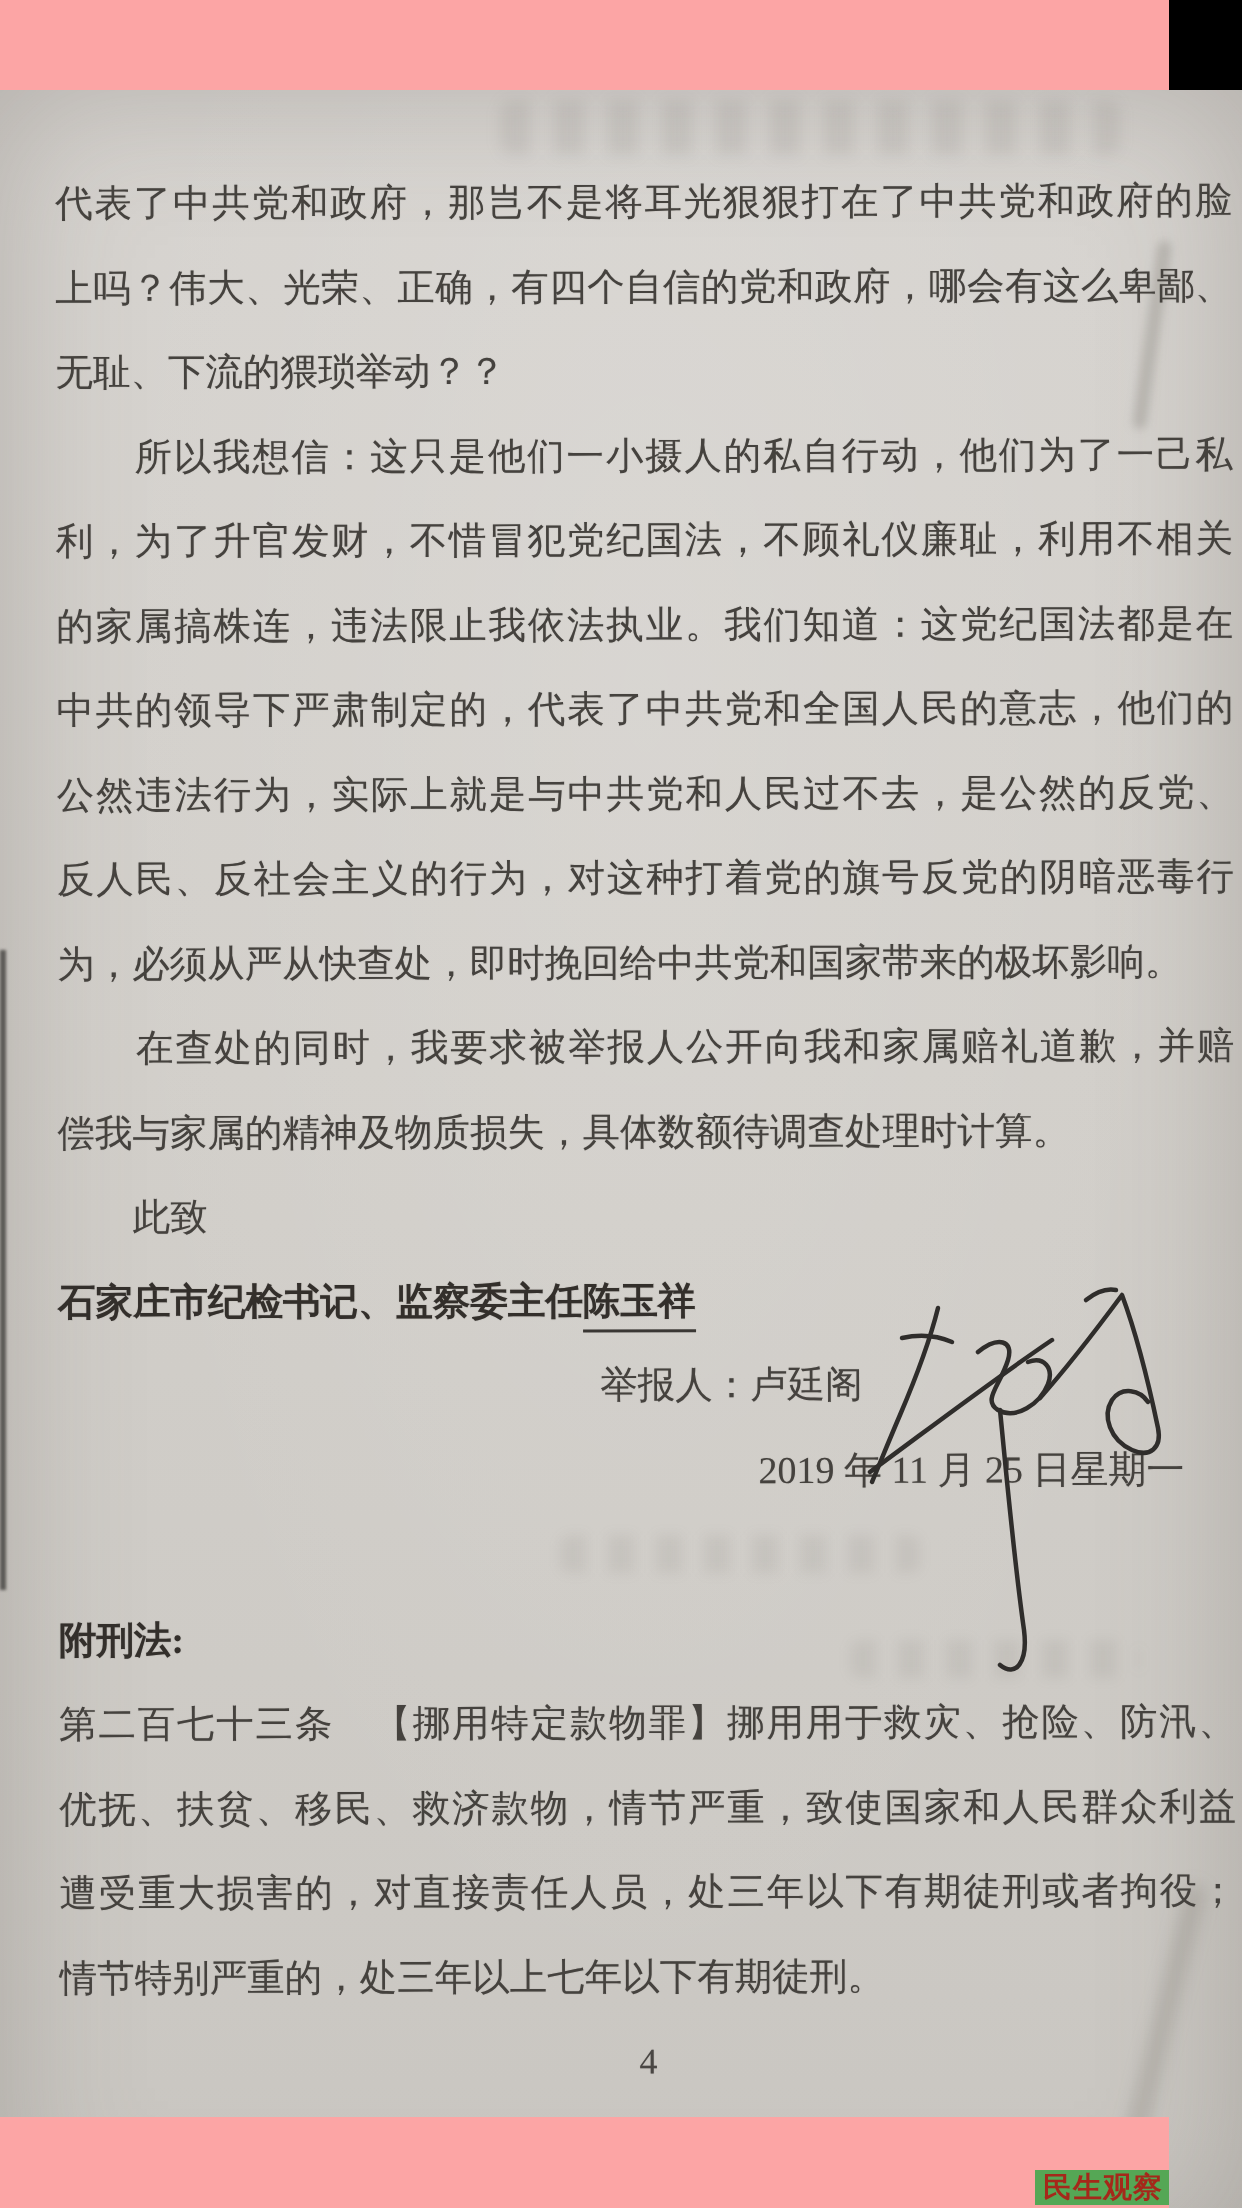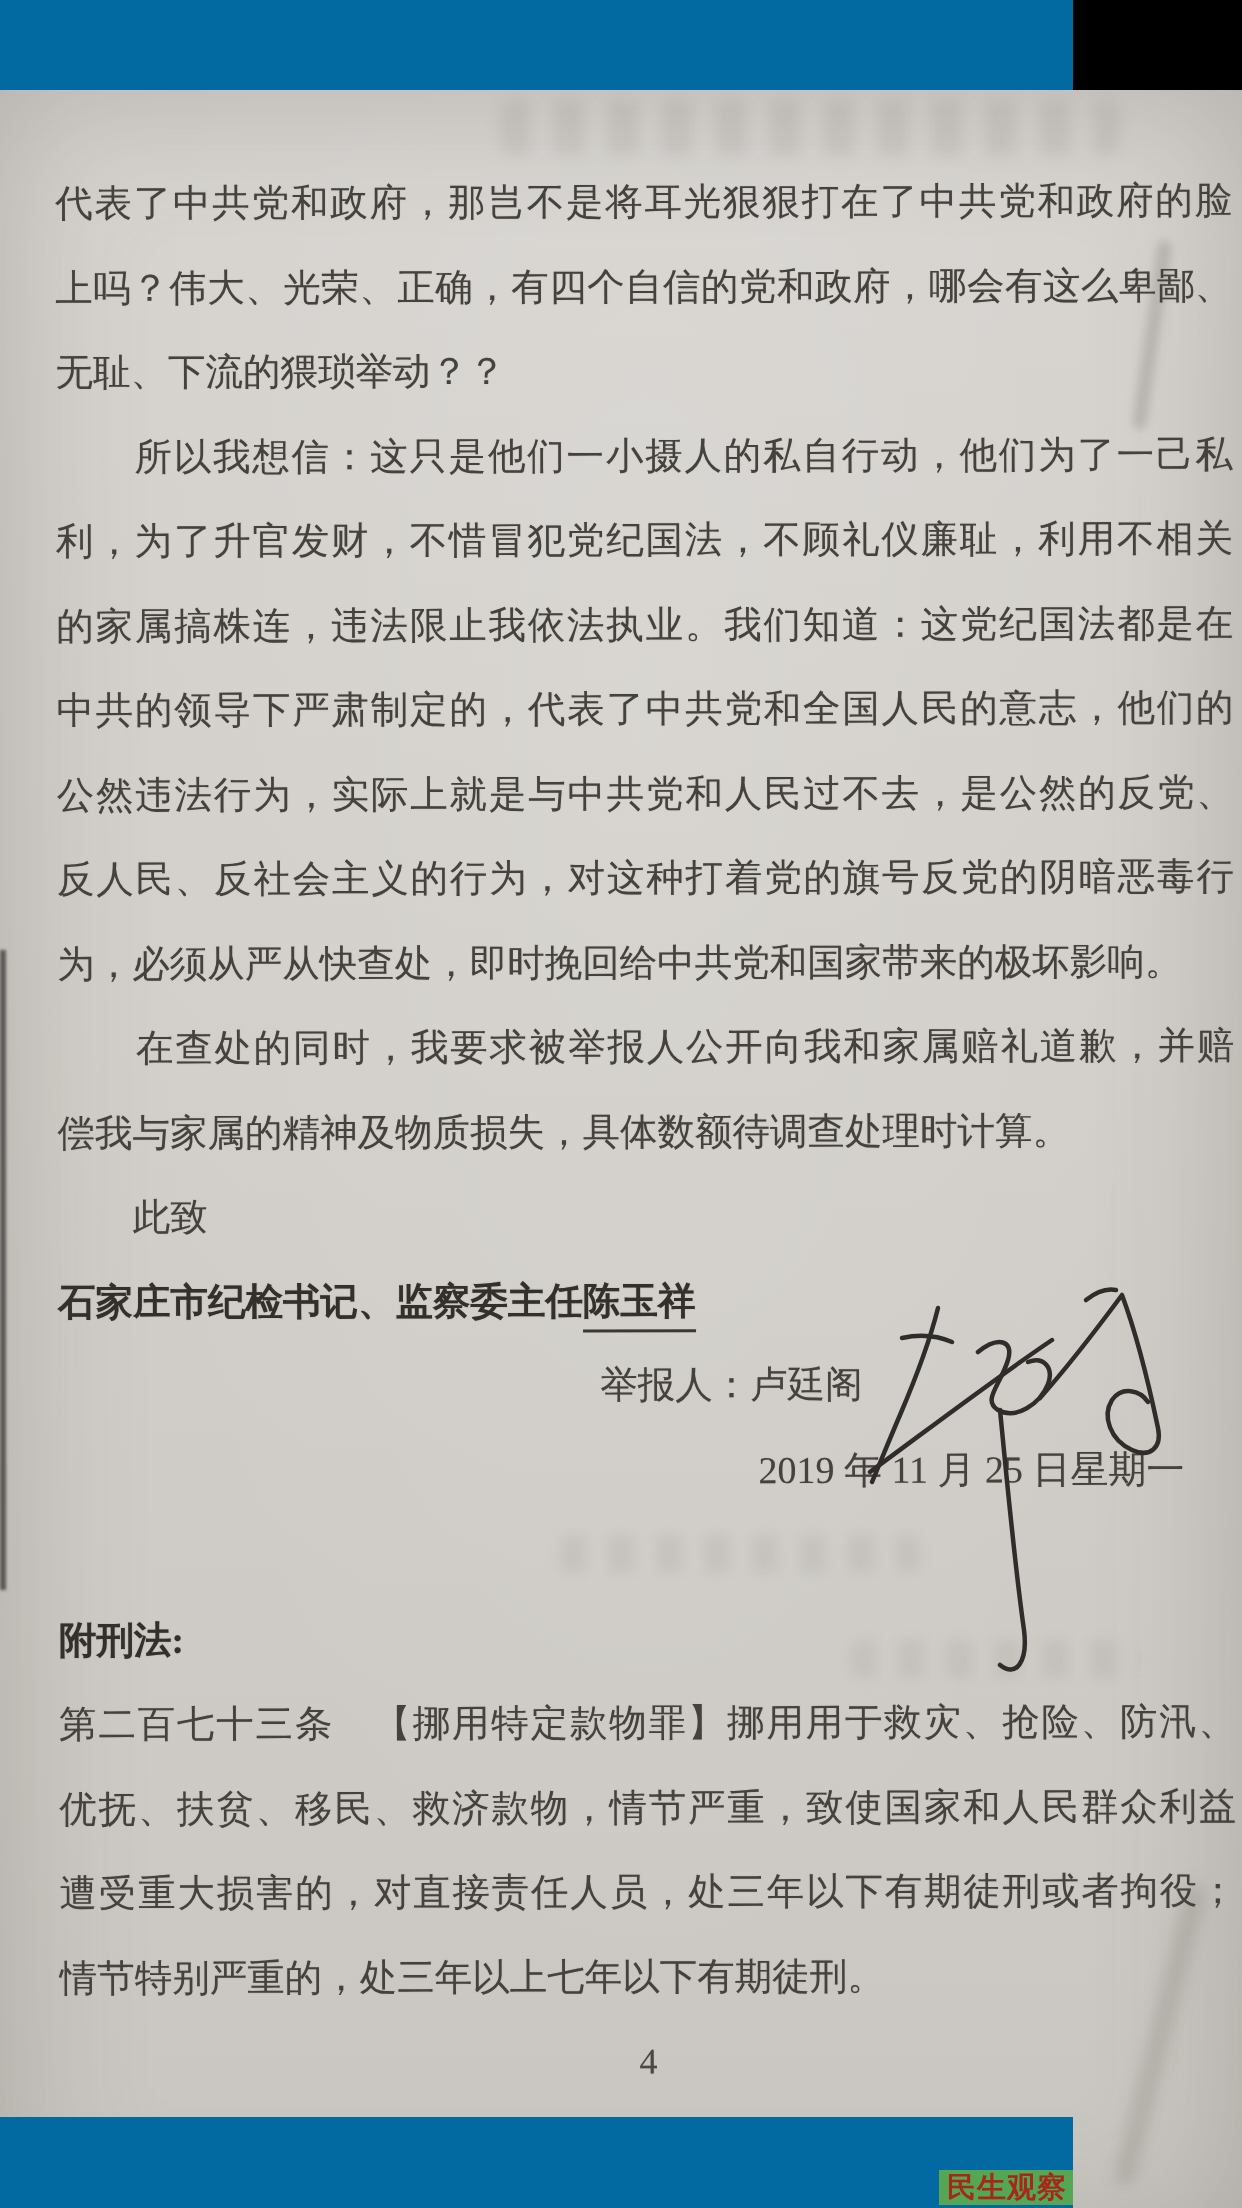--- a/index.html
+++ b/index.html
@@ -1,19 +1,19 @@
 <!DOCTYPE html>
 <html><head>
 <meta charset="utf-8">
 <style>
   html,body{margin:0;padding:0;background:#000;}
   body{width:1242px;height:2208px;overflow:hidden;
        font-family:"Liberation Serif","DejaVu Serif",serif;}
   .screen{position:relative;width:1242px;height:2208px;background:#000;}
-  .bar{position:absolute;left:0;width:1073px;background:#0369a1;}
+  .bar{position:absolute;left:0;width:1169px;background:#fca5a5;}
   .bar.top{top:0;height:90px;}
   .bar.bottom{top:2117px;height:91px;}
   .paper{position:absolute;left:0;top:90px;width:1242px;height:2166px;
          background:
            radial-gradient(ellipse at 52% 28%, rgba(255,255,255,0.10), rgba(0,0,0,0) 62%),
            linear-gradient(180deg,#d7d4d0 0%,#d2cfca 45%,#cdcac5 80%,#c8c5c0 100%);
          box-shadow: inset 0 0 140px rgba(95,90,84,0.30);
          overflow:hidden;}
   .content{position:absolute;left:55px;top:72px;width:1177px;
            font-size:37.5px;line-height:84.5px;color:#45423e;

